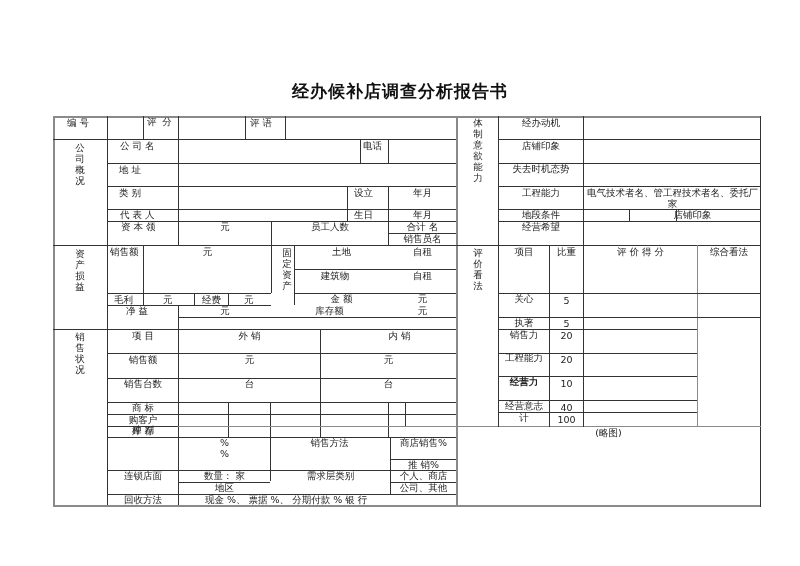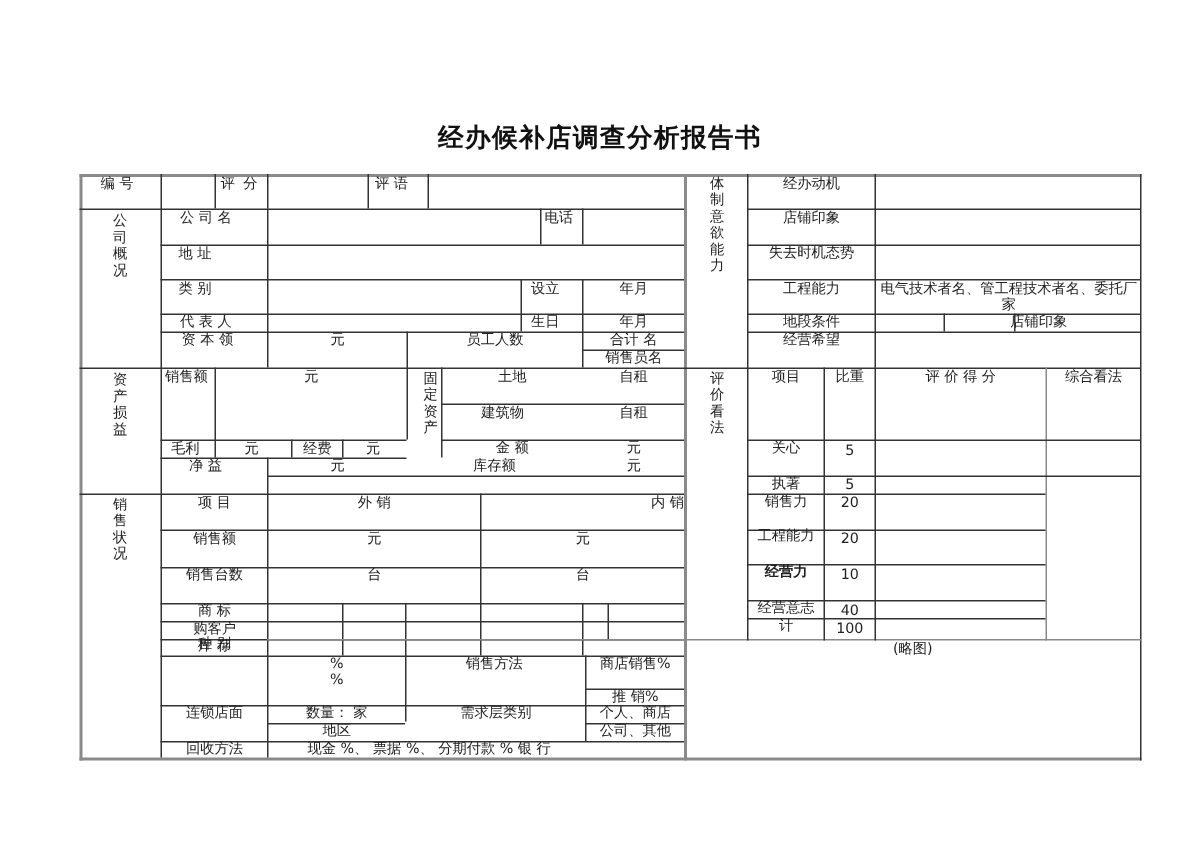--- a/index.html
+++ b/index.html
@@ -128,21 +128,21 @@
 
 <div class="vt" style="left:74px;top:331px;">
     <div>销</div>
     <div>售</div>
     <div>状</div>
     <div>况</div>
   </div>
 <div class="t c" style="left:108px;top:330px;width:70px;">项    目</div>
 <div class="ln v" style="left:320px;top:329px;height:108px;"></div>
 <div class="t c" style="left:179px;top:330px;width:141px;">外         销</div>
-<div class="t c" style="left:321px;top:330px;width:135px;text-align:right;">内         销</div>
+<div class="t c" style="left:332px;top:330px;width:135px;">内         销</div>
 <div class="ln h" style="left:107px;top:353px;width:349px;"></div>
 
 <div class="t c" style="left:108px;top:354px;width:70px;">销售额</div>
 <div class="t c" style="left:179px;top:354px;width:141px;">元</div>
 <div class="t c" style="left:321px;top:354px;width:135px;">元</div>
 <div class="ln h" style="left:107px;top:378px;width:349px;"></div>
 
 <div class="t c" style="left:108px;top:378px;width:70px;">销售台数</div>
 <div class="t c" style="left:179px;top:378px;width:141px;">台</div>
 <div class="t c" style="left:321px;top:378px;width:135px;">台</div>

